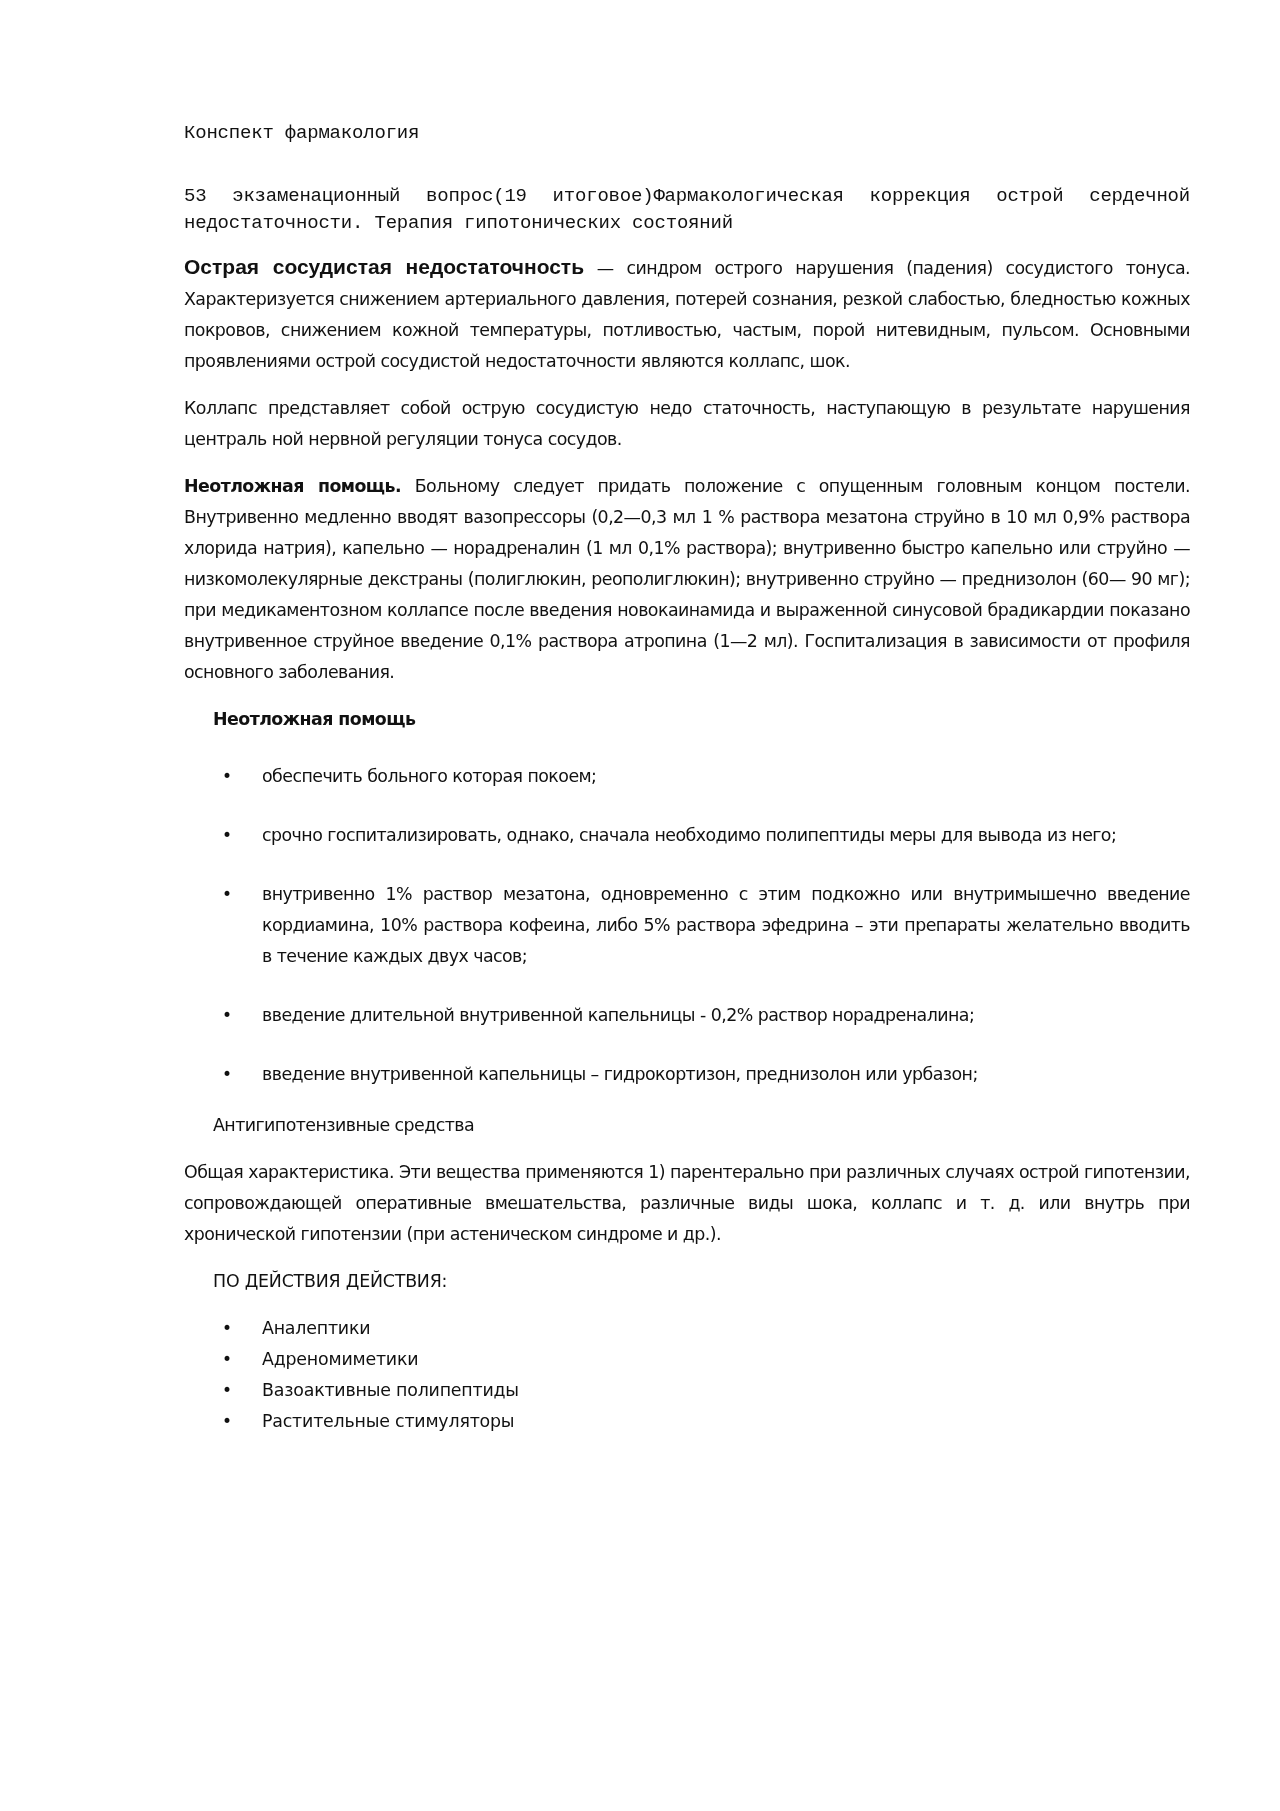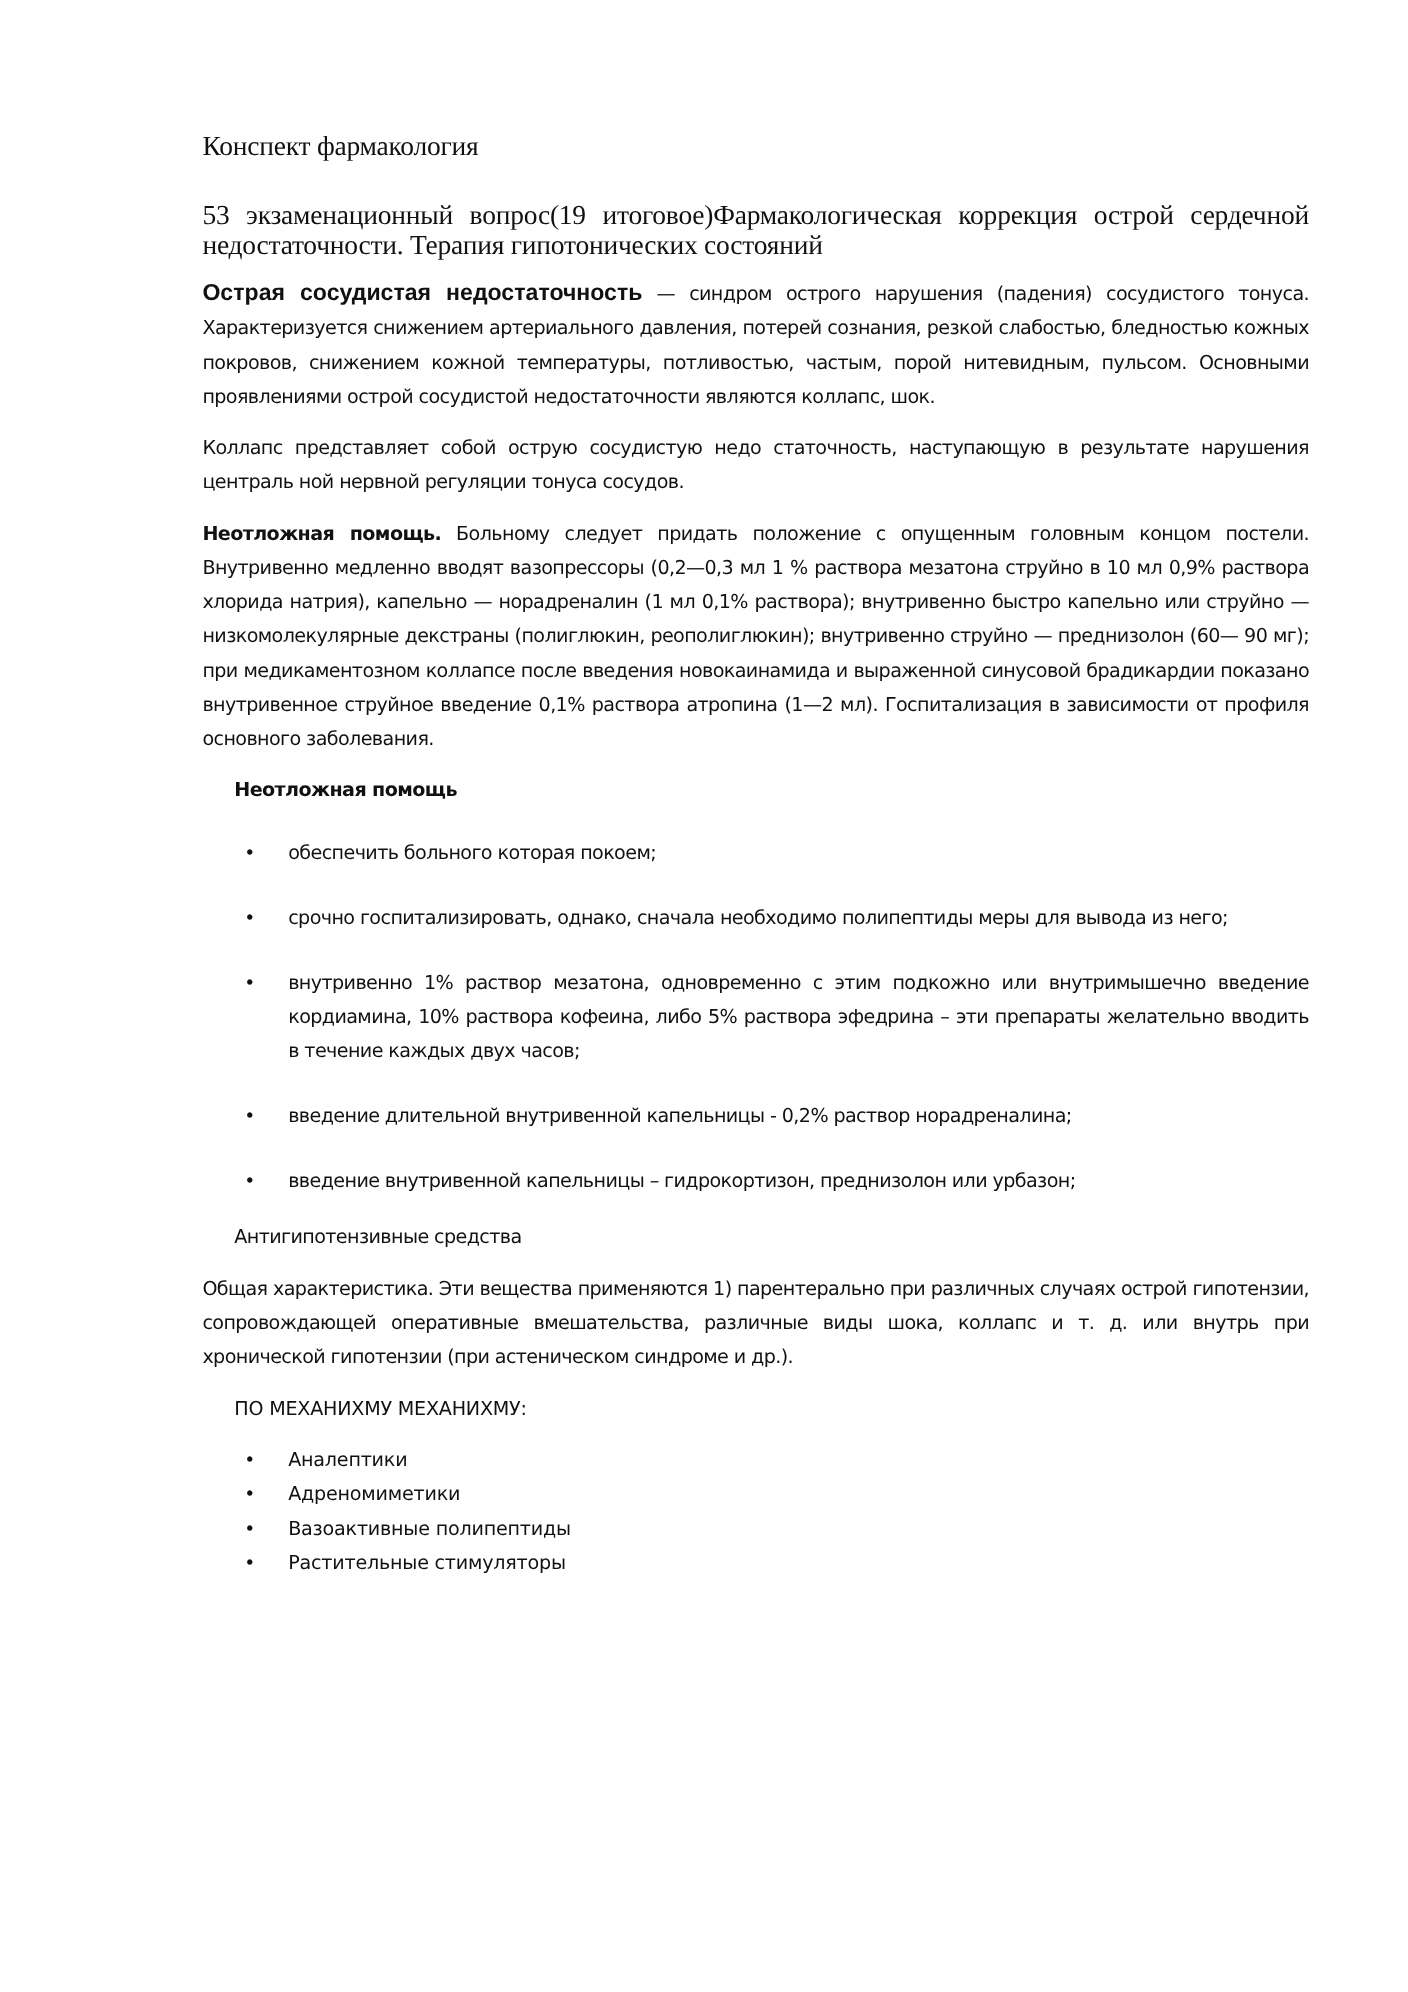--- a/index.html
+++ b/index.html
@@ -19,22 +19,22 @@
       left: 184px;
       top: 120px;
       width: 1006px;
     }
     .p {
       font-family: "Liberation Sans", sans-serif;
       margin: 0;
       text-align: justify;
     }
     .arial {
-      font-family: Liberation Serif, serif;
-      font-size: 25px;
+      font-family: Liberation Mono, monospace;
+      font-size: 19px;
       line-height: 27px;
       letter-spacing: -0.2px;
     }
     .body-txt {
       font-family: "DejaVu Sans", sans-serif;
       font-size: 17.4px;
       line-height: 31px;
       letter-spacing: -0.55px;
       word-spacing: 0px;
     }
@@ -123,21 +123,21 @@
       <span class="bullet">•</span>
       <span>введение внутривенной капельницы – гидрокортизон, преднизолон или урбазон;</span>
     </li>
   </ul>
 
   <p class="p body-txt h-sec bold">Антигипотензивные средства</p>
 
   <p class="p body-txt block">Общая характеристика. Эти вещества применяются 1) парентерально при различных случаях острой гипотензии, сопровождающей оперативные вмешательства, различные виды шока, коллапс и т. д. или внутрь при хронической гипотензии (при астеническом синдроме и др.).</p>
 
 
-  <p class="p body-txt h-sec plain-caps">ПО МЕХАНИХМУ МЕХАНИХМУ:</p>
+  <p class="p body-txt h-sec plain-caps">ПО ДЕЙСТВИЯ ДЕЙСТВИЯ:</p>
 
   <ul class="list tight">
     <li class="body-txt">
       <span class="bullet">•</span>
       <span>Аналептики</span>
     </li>
     <li class="body-txt">
       <span class="bullet">•</span>
       <span>Адреномиметики</span>
     </li>

